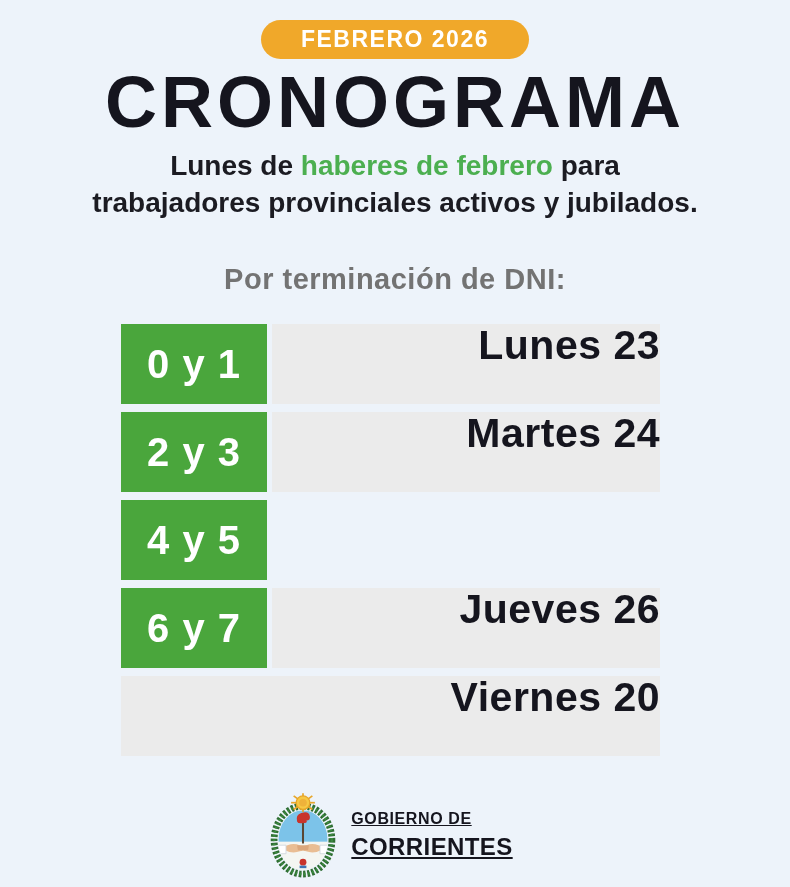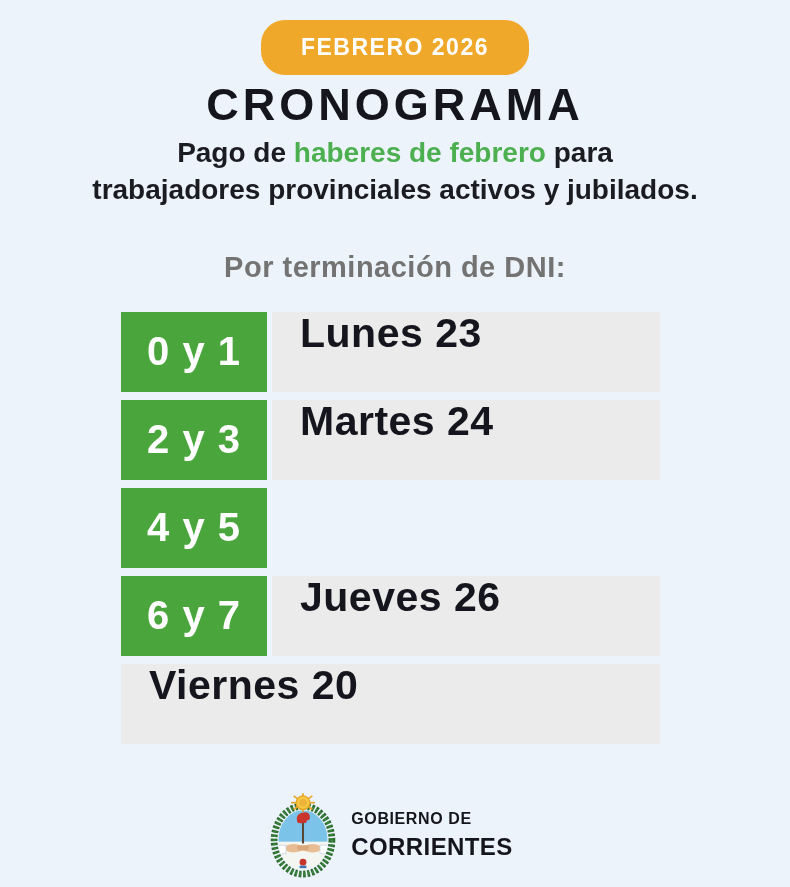--- a/index.html
+++ b/index.html
@@ -10,27 +10,27 @@
     color:#15151e;
     overflow:hidden;
   }
   .poster{width:790px;height:887px;position:relative;}
 
   
   .badge-wrap{display:flex;justify-content:center;padding-top:20px;}
   .badge{
     background:#f0a82a;color:#fff;
     font-weight:bold;font-size:23px;letter-spacing:1.5px;
-    padding:16px 40px;border-radius:24px;line-height:1;
+    padding:8px 40px;border-radius:24px;line-height:1;
   }
 
   
   .title{
     margin:6px 0 0 0;text-align:center;
-    font-size:45px;font-weight:900;letter-spacing:4px;
+    font-size:72px;font-weight:900;letter-spacing:4px;
     color:#15151e;line-height:1.05;
   }
 
   
   .subtitle{
     margin:6px auto 0 auto;max-width:720px;
     text-align:center;font-size:28px;font-weight:bold;
     line-height:1.33;color:#1b1b22;
   }
   .subtitle .green{color:#4caf50;}
@@ -46,55 +46,54 @@
   .table{margin:28px 0 0 121px;width:539px;}
   .row{display:flex;height:80px;margin-bottom:8px;}
   .cell-dni{
     width:146px;flex:0 0 146px;margin-right:5px;
     background:#4aa63c;color:#fff;
     display:flex;align-items:center;justify-content:center;
     font-size:40px;font-weight:bold;letter-spacing:1px;text-align:right;
   }
   .cell-day{
     flex:1;background:#ebebeb;
-    display:flex;flex-direction:column;justify-content:space-between;
-    padding-left:28px;
+    display:flex;flex-direction:row;justify-content:flex-end;
   }
   .day{
     font-size:41px;font-weight:bold;color:#15151e;
     line-height:1.05;letter-spacing:0.5px;
   }
   .note{
     margin-top:2px;
     font-size:17px;font-weight:bold;color:#4aa63c;
     letter-spacing:0.2px;
   }
 
   
   .footer{
     position:absolute;left:0;right:8px;top:792px;
-    display:flex;justify-content:center;align-items:center;gap:14px;
+    display:flex;justify-content:center;align-items:center;gap:14px;text-decoration:underline;
   }
   .coa{width:68px;height:86px;flex:0 0 68px;}
   .org{line-height:1.1;}
   .org-line1{font-size:16px;font-weight:bold;letter-spacing:0.6px;color:#15151e;}
   .org-line2{font-size:24px;font-weight:900;letter-spacing:0.4px;color:#15151e;margin-top:6px;}
 </style>
 </head>
 <body>
 
 <div class="poster">
 
   <div class="badge-wrap">
     <div class="badge">FEBRERO 2026</div>
   </div>
 
   <h1 class="title">CRONOGRAMA</h1>
 
-  <p class="subtitle"><span>Pago de </span><span class="green">haberes de febrero</span><span> para</span><br><span>trabajadores provinciales activos y jubilados.</span></p>
+  <p class="subtitle"><span>Lunes de </span><span class="green">haberes de febrero</span><span> para</span><br><span>trabajadores provinciales activos y jubilados.</span></p>
 
   <h2 class="dni-heading">Por terminación de DNI:</h2>
 
   <div class="table">
 
     <div class="row">
       <div class="cell-dni">0 y 1</div>
       <div class="cell-day">
         <div class="day">Lunes 23</div>
       </div>

